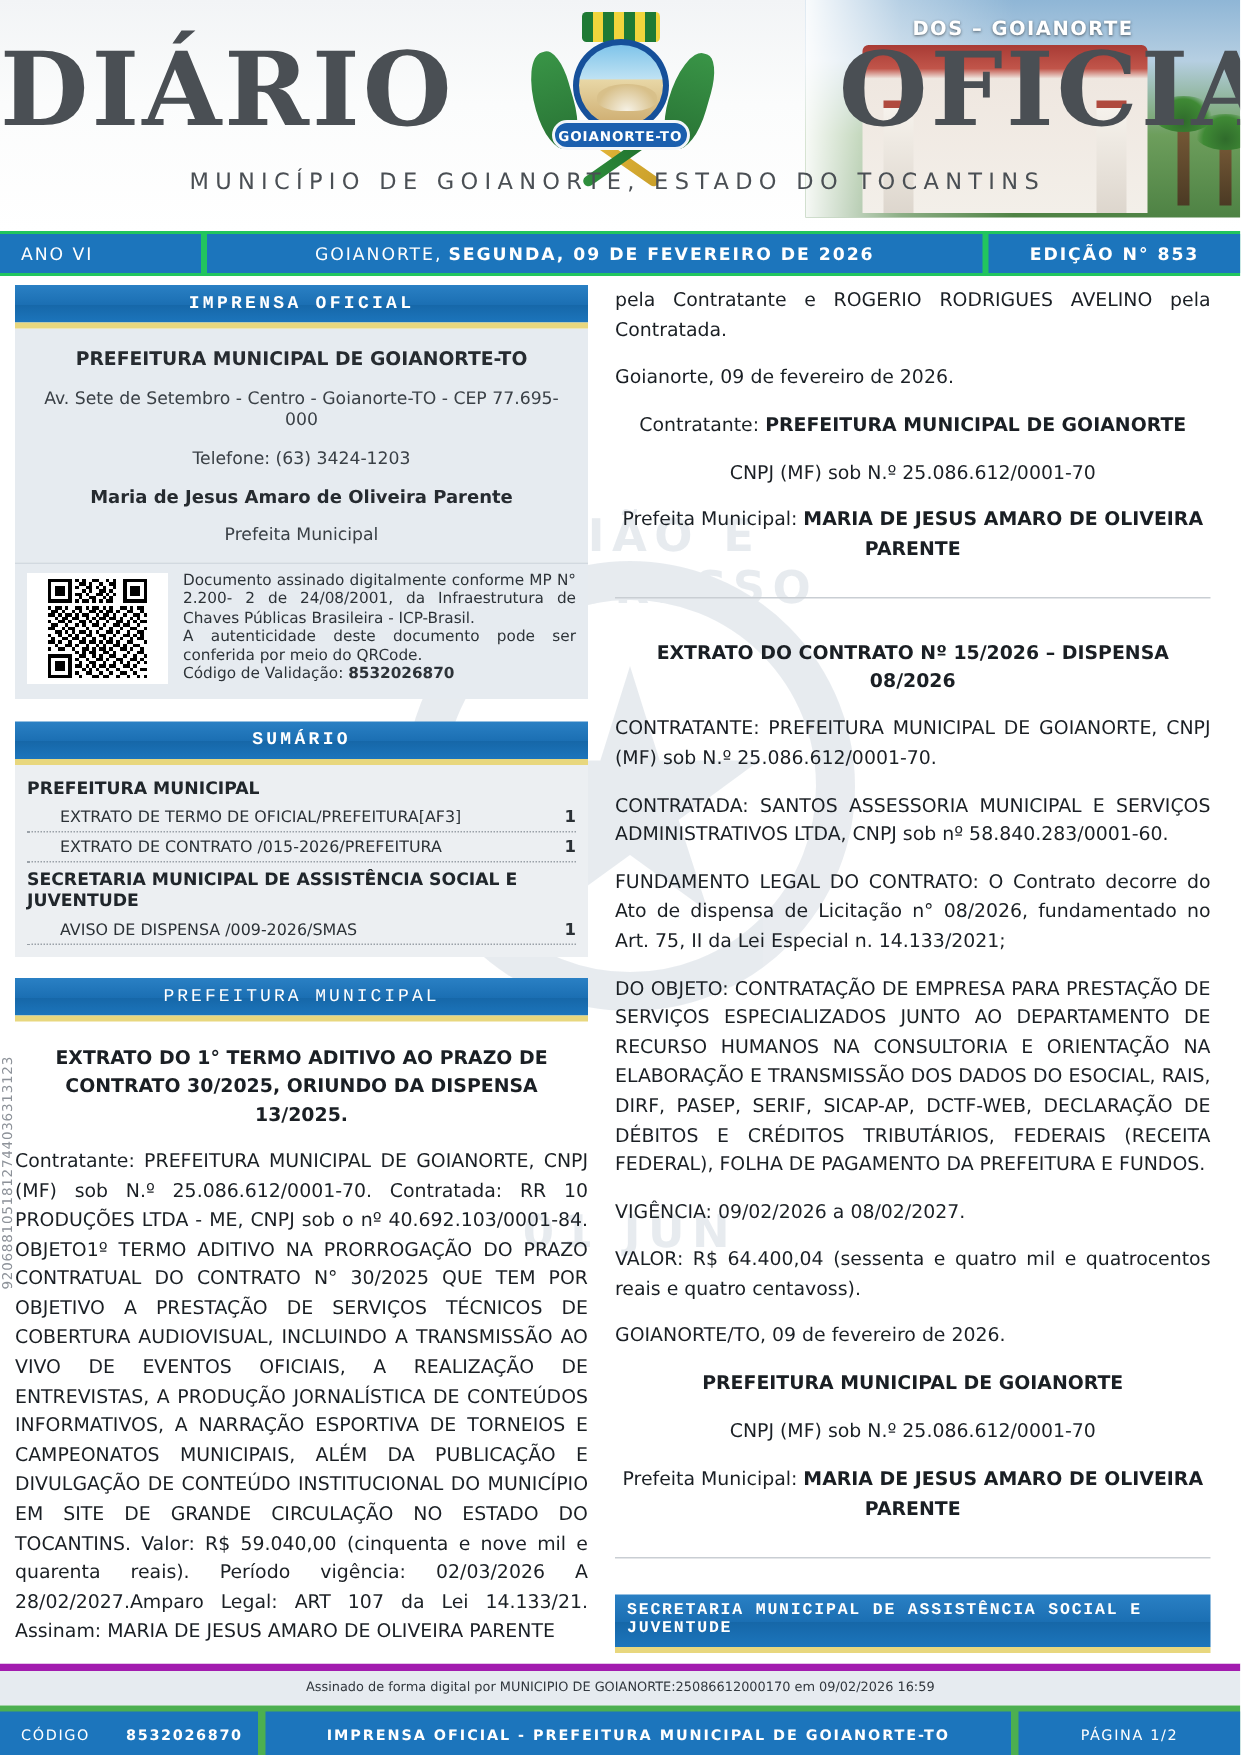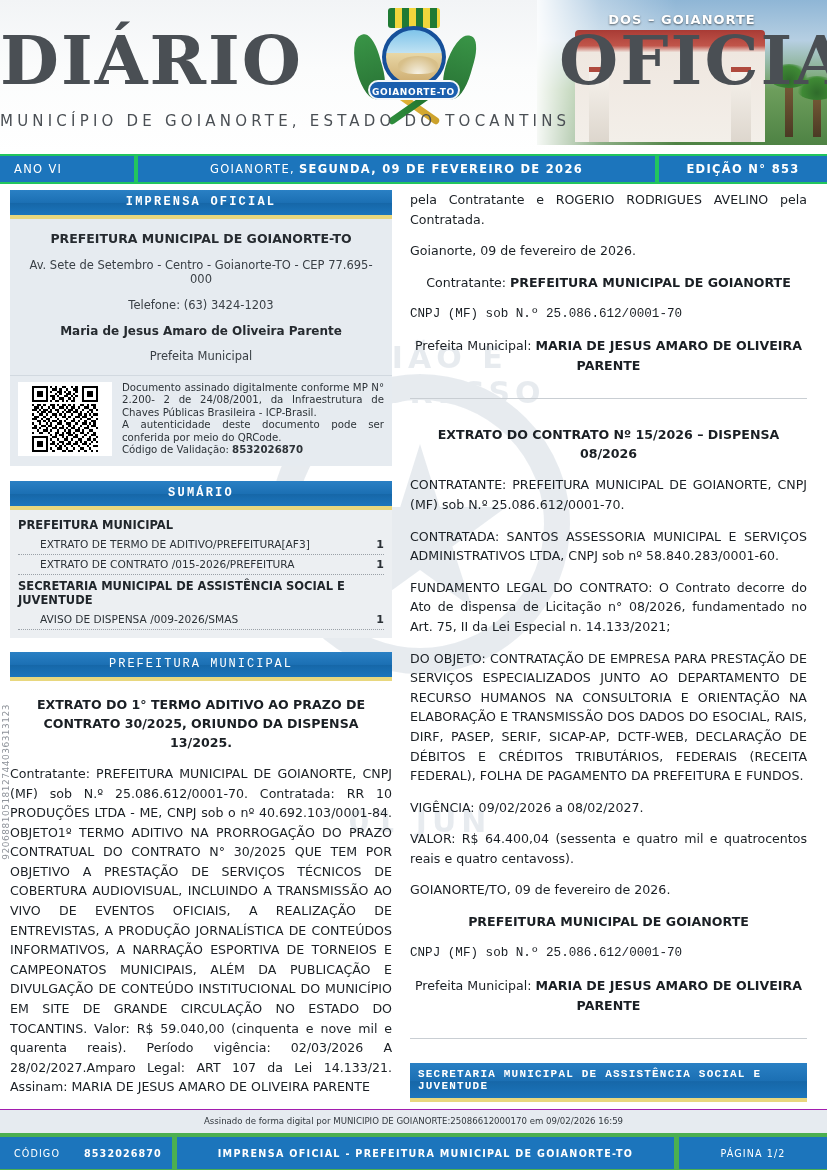--- a/index.html
+++ b/index.html
@@ -90,20 +90,21 @@
     letter-spacing: 2px;
     color: #4a4f54;
     white-space: nowrap;
   }
   .masthead-title .word-left  { margin-right: 128px; }
   .masthead-title .word-right { margin-left: 128px; }
 
   .masthead-sub {
     position: absolute;
     left: 0; right: 4px; top: 112px;
+    text-align: center;
     font-family: "DejaVu Sans", sans-serif;
     font-weight: 400;
     font-size: 15px;
     letter-spacing: 4.2px;
     color: #4a4f54;
   }
 
   
   .brasao {
     position: absolute;
@@ -334,21 +335,21 @@
     color: #1a1f24;
     padding: 14px 8px 12px 8px;
   }
   .art-p {
     font-size: 12.6px;
     line-height: 19.6px;
     text-align: justify;
     color: #1a1f24;
     padding: 0 0 12px 0;
   }
-  .art-p.center { text-align: left; font-family: Liberation Mono, monospace; }
+  .art-p.center { text-align: center; }
   .art-center-strong {
     text-align: center;
     font-size: 12.6px;
     line-height: 20px;
     color: #1a1f24;
     padding-bottom: 12px;
   }
   .art-center-strong b { font-weight: 700; }
   .hr-rule {
     border: 0;
@@ -359,21 +360,21 @@
   .spacer-18 { height: 18px; }
 
   
   .sign-strip {
     width: 827px;
     background: #e6ebf0;
     text-align: center;
     font-size: 8.6px;
     color: #31373d;
     padding: 6px 0 7px 0;
-    border-top: 1px solid #a21caf;
+    border-top: 5px solid #a21caf;
   }
 
   
   .footer-bar {
     display: flex;
     width: 827px;
     height: 40px;
     background: #4caf50;
     gap: 5px;
     padding: 4px 0;
@@ -706,21 +707,21 @@
         </div>
       </div>
 
       <div class="spacer-18"></div>
 
       <div class="sec-head">SUMÁRIO</div>
 
       <div class="sumario-box">
         <div class="sum-group">PREFEITURA MUNICIPAL</div>
         <div class="sum-item">
-          <span class="sum-label">EXTRATO DE TERMO DE ADITIVO/PREFEITURA[AF3]</span>
+          <span class="sum-label">EXTRATO DE TERMO DE OFICIAL/PREFEITURA[AF3]</span>
           <span class="sum-dots"></span>
           <span class="sum-page">1</span>
         </div>
         <div class="sum-item">
           <span class="sum-label">EXTRATO DE CONTRATO /015-2026/PREFEITURA</span>
           <span class="sum-dots"></span>
           <span class="sum-page">1</span>
         </div>
         <div class="sum-group">SECRETARIA MUNICIPAL DE ASSISTÊNCIA SOCIAL E JUVENTUDE</div>
         <div class="sum-item">

